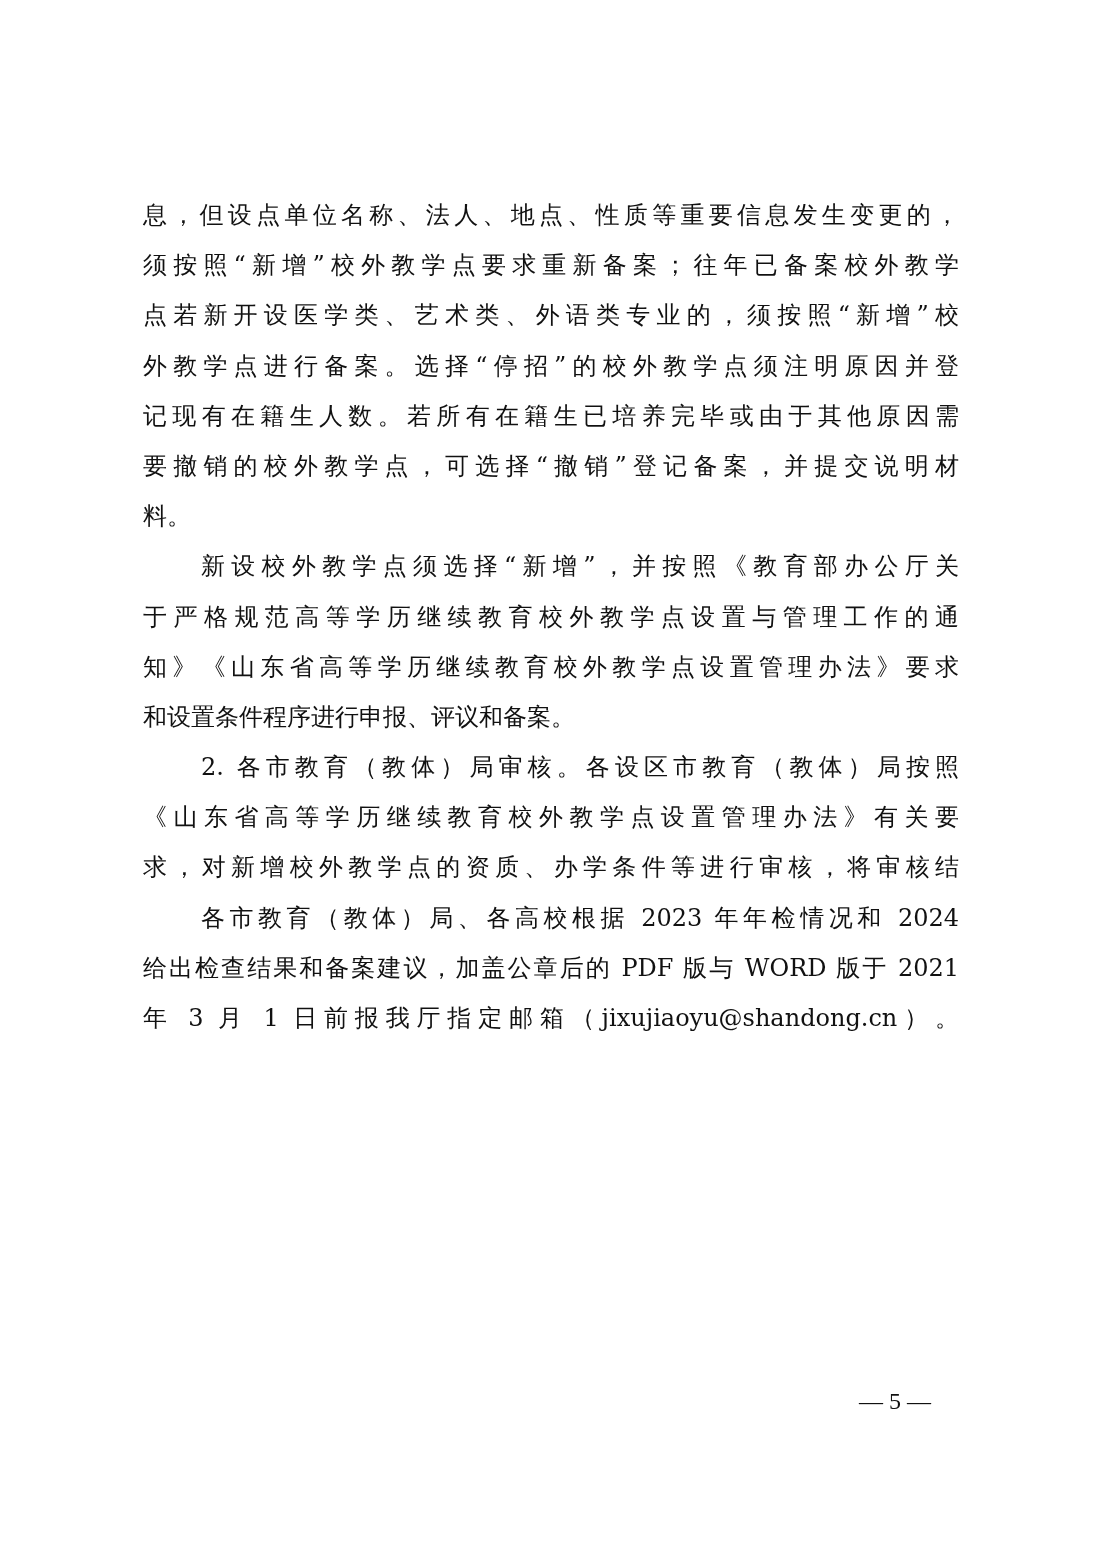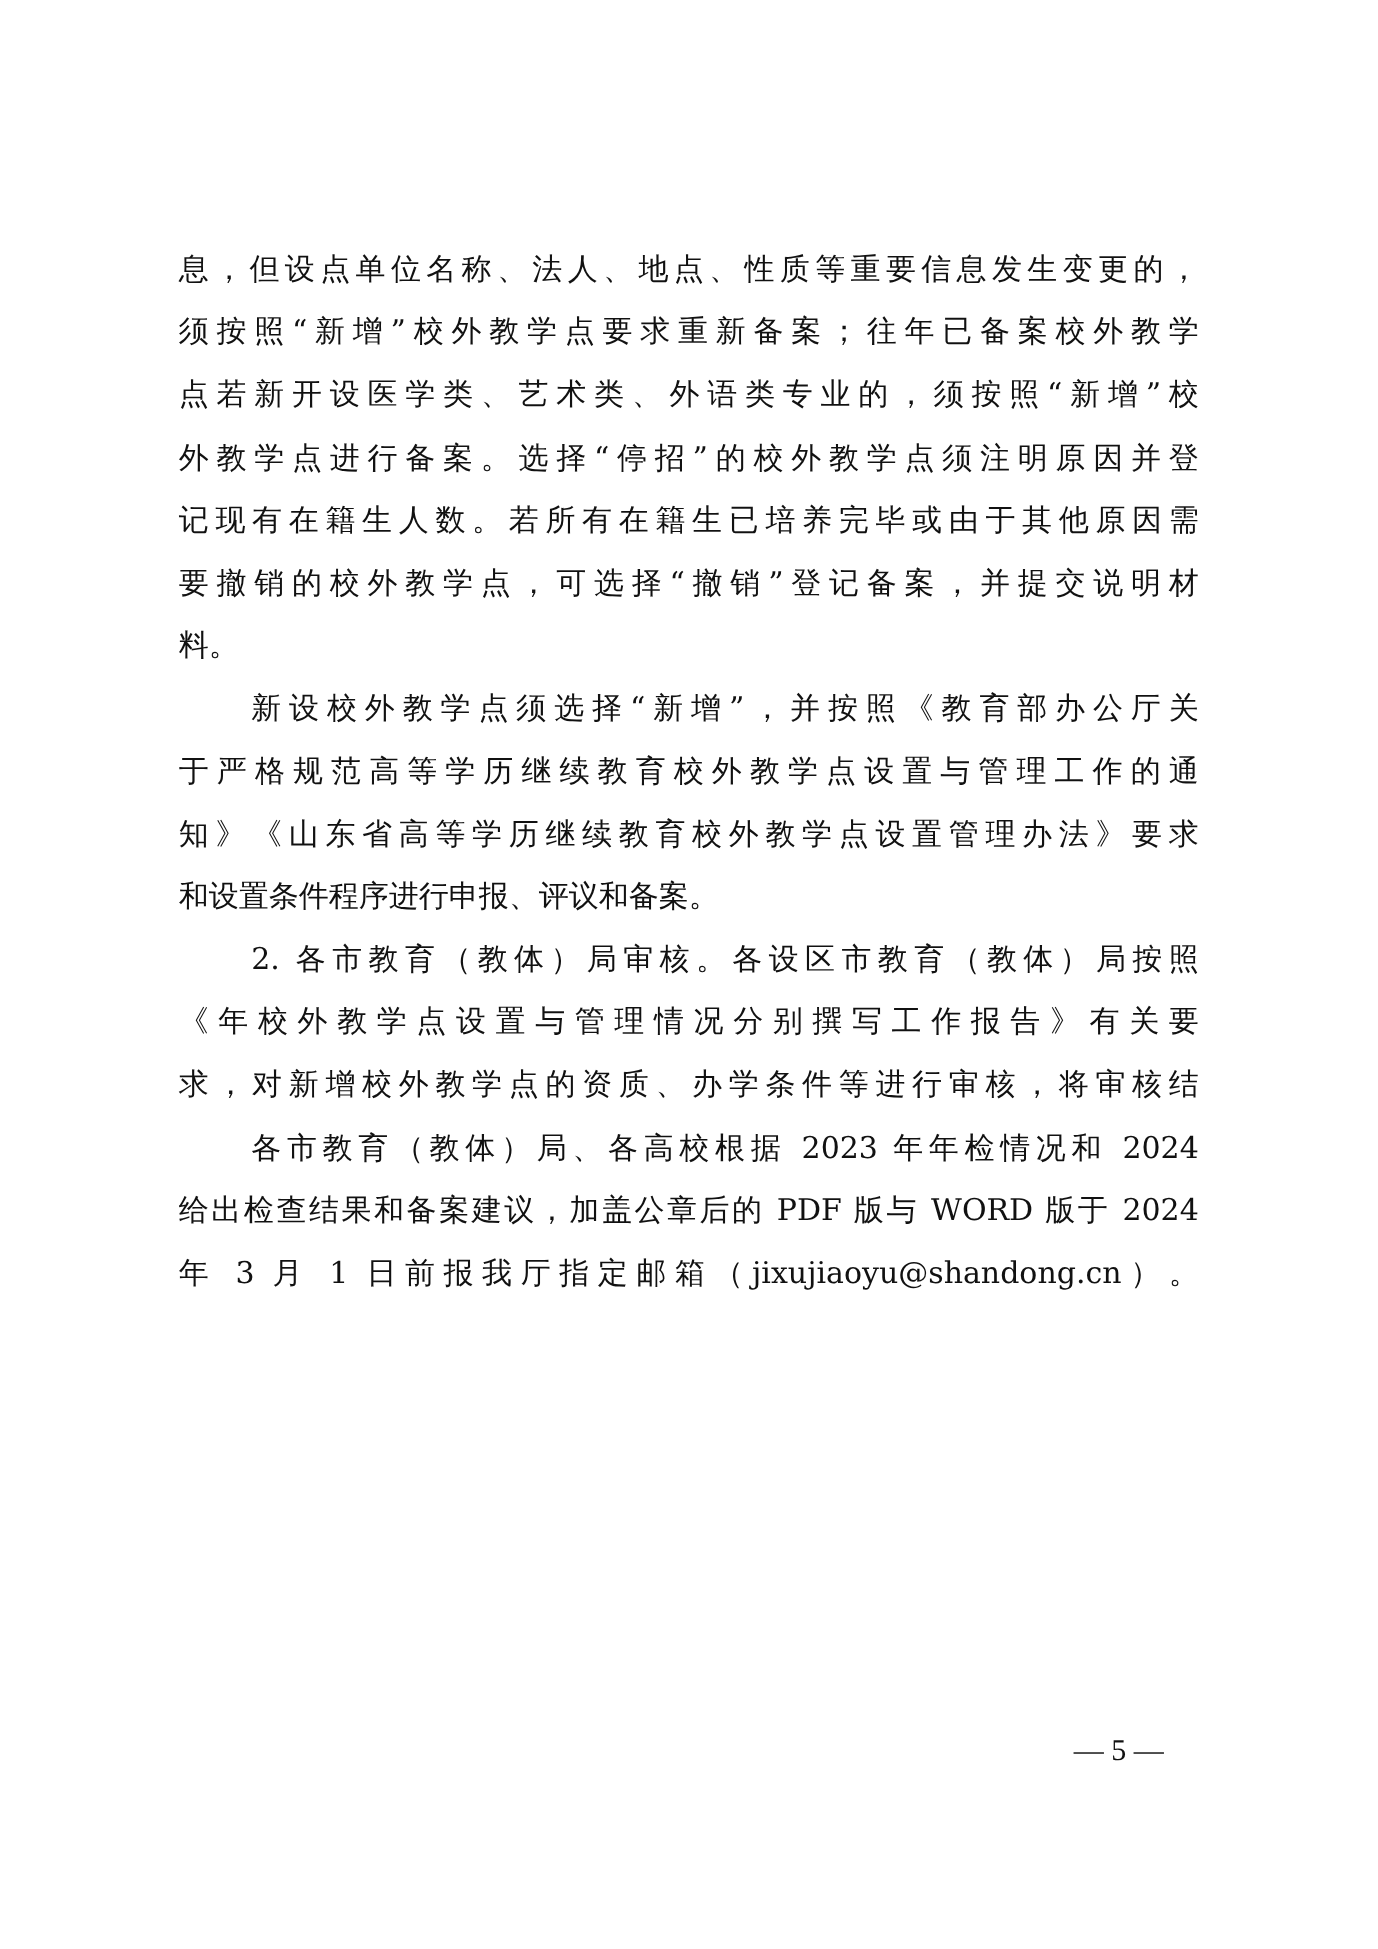--- a/index.html
+++ b/index.html
@@ -75,28 +75,28 @@
 
     <div class="paragraph">
       <div class="line indent">新设校外教学点须选择“新增”，并按照《教育部办公厅关</div>
       <div class="line">于严格规范高等学历继续教育校外教学点设置与管理工作的通</div>
       <div class="line">知》《山东省高等学历继续教育校外教学点设置管理办法》要求</div>
       <div class="line last">和设置条件程序进行申报、评议和备案。</div>
     </div>
 
     <div class="paragraph">
       <div class="line indent">2. 各市教育（教体）局审核。各设区市教育（教体）局按照</div>
-      <div class="line">《年校外教学点设置与管理情况分别撰写工作报告》有关要</div>
+      <div class="line">《山东省高等学历继续教育校外教学点设置管理办法》有关要</div>
       <div class="line">求，对新增校外教学点的资质、办学条件等进行审核，将审核结</div>
     </div>
 
 
 
     <div class="paragraph">
       <div class="line indent">各市教育（教体）局、各高校根据 2023 年年检情况和 2024</div>
-      <div class="line">给出检查结果和备案建议，加盖公章后的 PDF 版与 WORD 版于 2024</div>
+      <div class="line">给出检查结果和备案建议，加盖公章后的 PDF 版与 WORD 版于 2021</div>
       <div class="line">年 3 月 1 日前报我厅指定邮箱（jixujiaoyu@shandong.cn）。</div>
     </div>
 
   </div>
 
   <div class="page-number">— 5 —</div>
 </div>
 
 </body></html>

